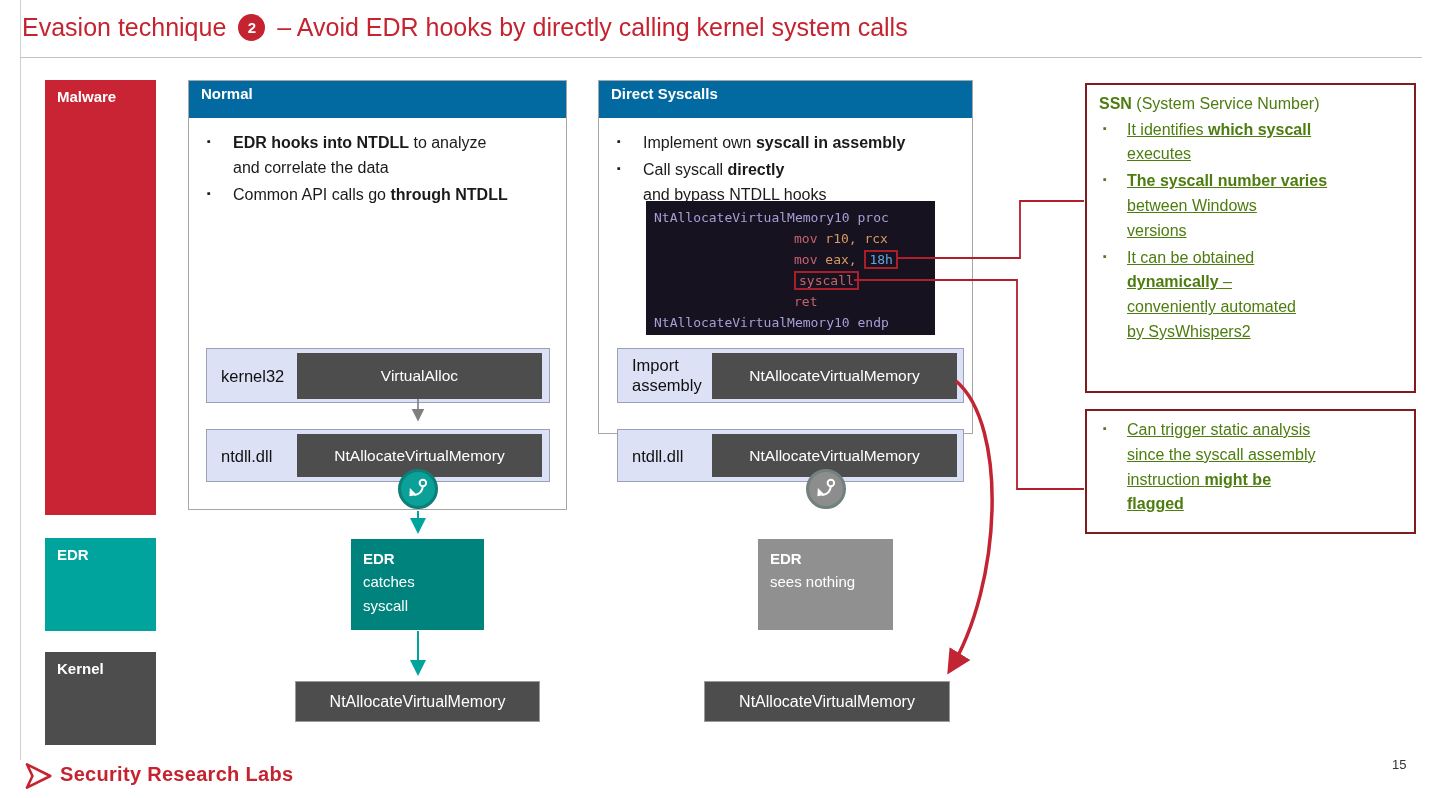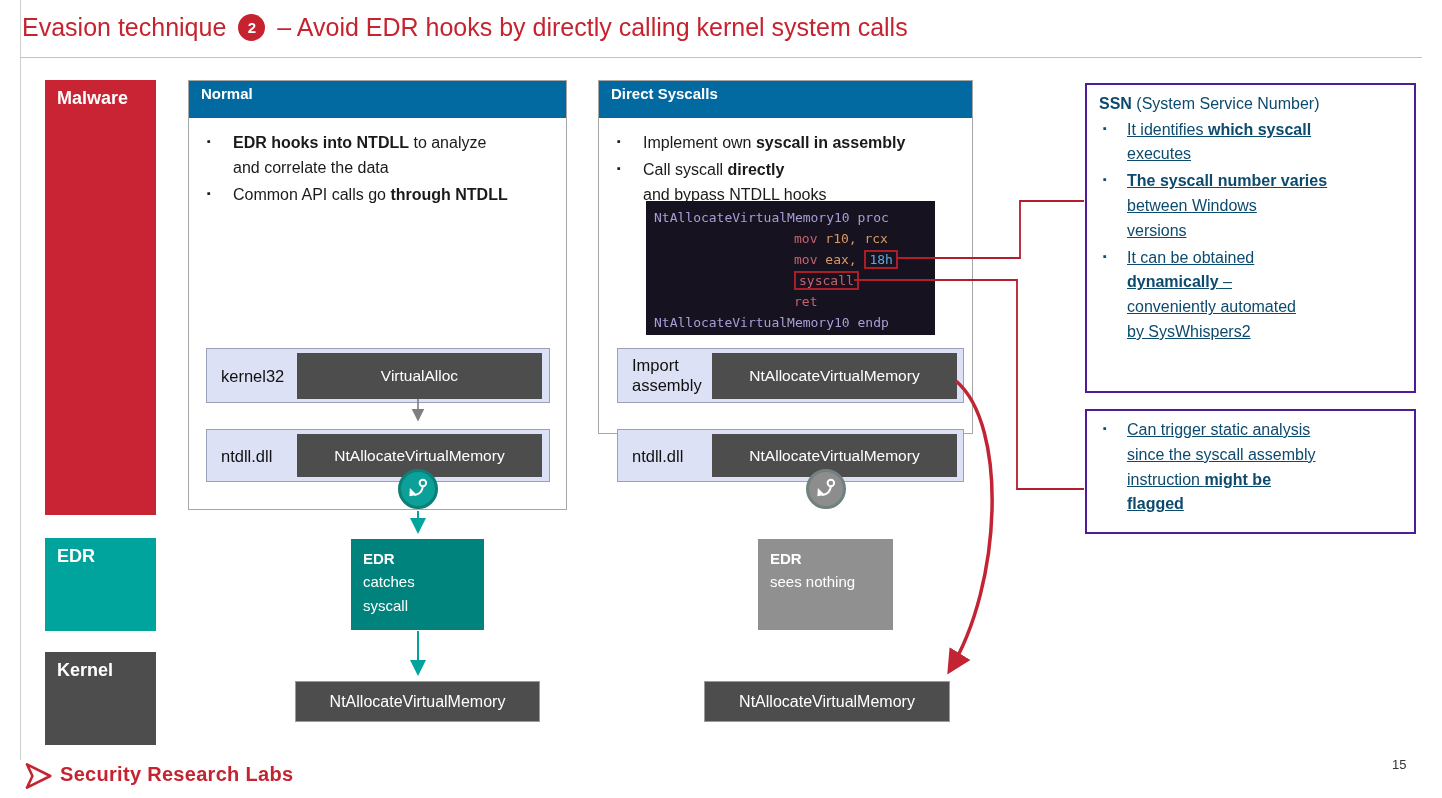--- a/index.html
+++ b/index.html
@@ -15,21 +15,21 @@
   .hline { left:20px; top:57px; width:1402px; height:1px; background:#c3c3c3; }
 
   
   .title-row { left:22px; top:13px; display:flex; align-items:center; gap:12px;
                color:#c5232f; font-size:25px; }
   .title-badge { width:27px; height:27px; border-radius:50%; background:#c5232f;
                  color:#fff; font-size:15px; font-weight:bold; display:flex;
                  align-items:center; justify-content:center; flex:0 0 auto; }
 
   
-  .band { width:111px; color:#fff; font-weight:bold; font-size:18px; padding:8px 12px; }
+  .band { width:111px; color:#fff; font-weight:bold; font-size:15px; padding:8px 12px; }
   .band-malware { left:45px; top:80px; height:435px; background:#c92433; }
   .band-edr     { left:45px; top:538px; height:93px;  background:#00a49c; }
   .band-kernel  { left:45px; top:652px; height:93px;  background:#4d4d4d; }
 
   
   .panel { background:#fff; border:1px solid #a6a6a6; }
   .panel-normal { left:188px; top:80px; width:379px; height:430px; }
   .panel-direct { left:598px; top:80px; width:375px; height:354px; }
   .panel-h { background:#0369a1; color:#fff; font-weight:bold; font-size:15px;
              padding:4px 12px; height:37px; }
@@ -73,22 +73,22 @@
   .edr-nothing { left:758px; top:539px; width:135px; height:91px; background:#909090; }
 
   
   .kbox { position:absolute; top:681px; height:41px; background:#4d4d4d;
           border:1px solid #9b9b9b; color:#fff; font-size:16px; display:flex;
           align-items:center; justify-content:center; }
   .kbox-left  { left:295px; width:245px; }
   .kbox-right { left:704px; width:246px; }
 
   
-  .note { position:absolute; left:1085px; width:331px; border:2px solid #4c1d95;
-          background:#fff; font-size:16px; line-height:1.6; color:#0c4a6e;
+  .note { position:absolute; left:1085px; width:331px; border:2px solid #7f1d1d;
+          background:#fff; font-size:16px; line-height:1.6; color:#4d7c0f;
           padding:6px 12px 8px 12px; }
   .note-ssn  { top:83px; height:310px; }
   .note-flag { top:409px; height:125px; }
   .note .blist { margin:1px 0 0 0;text-decoration:underline; }
   .note .bi { padding-left:28px; }
   .note-title { white-space:pre-line; }
 
   
   .overlay { left:0; top:0; width:1442px; height:798px; pointer-events:none; }
 

